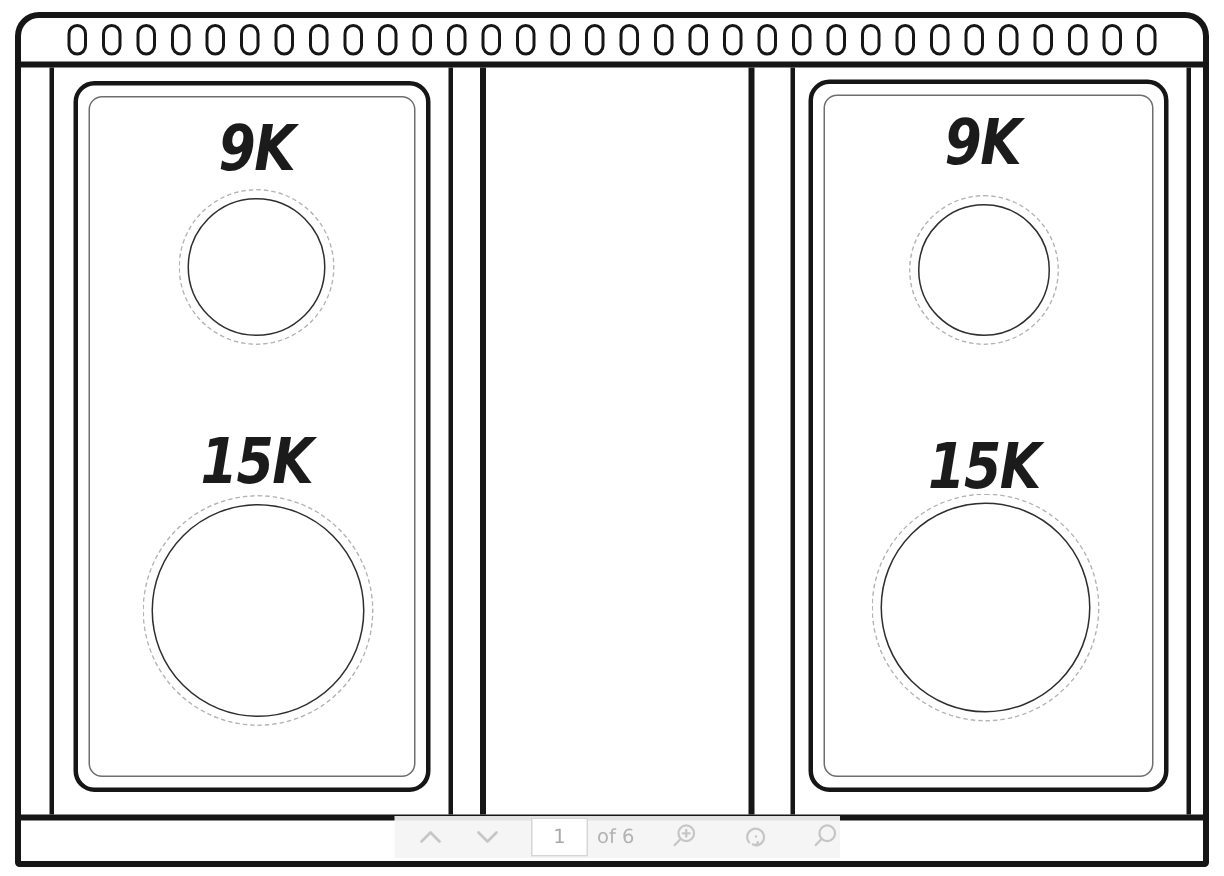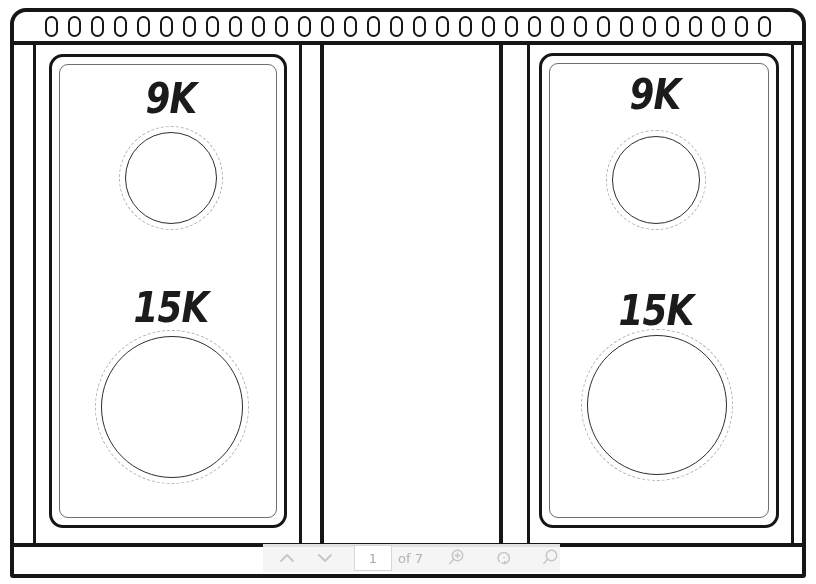--- a/index.html
+++ b/index.html
@@ -140,21 +140,21 @@
     </span>
   </button>
   <button class="tb-btn" style="margin-left:16px;">
     <span>
       <svg width="20" height="18" viewBox="0 0 20 18" fill="none" stroke="#c6c6c6" stroke-width="1.8" stroke-linecap="round" stroke-linejoin="round">
           <path d="M4 6 L10 12 L16 6"></path>
         </svg>
     </span>
   </button>
   <input class="page-input" style="margin-left: 18px;" readonly="" value="1">
-  <span class="page-total" style="margin-left:6px;">of 7</span>
+  <span class="page-total" style="margin-left:6px;">of 6</span>
   <button class="tb-btn" style="margin-left:22px;">
     <span>
       <svg width="20" height="20" viewBox="0 0 20 20" fill="none" stroke="#c6c6c6" stroke-width="1.5" stroke-linecap="round">
         <circle cx="11.5" cy="7.5" r="5.2"></circle>
         <path d="M11.5 5.2 v4.6 M9.2 7.5 h4.6"></path>
         <path d="M7.4 11.6 L3.8 15.4"></path>
       </svg>
     </span>
   </button>
   <button class="tb-btn" style="margin-left:26px;">

